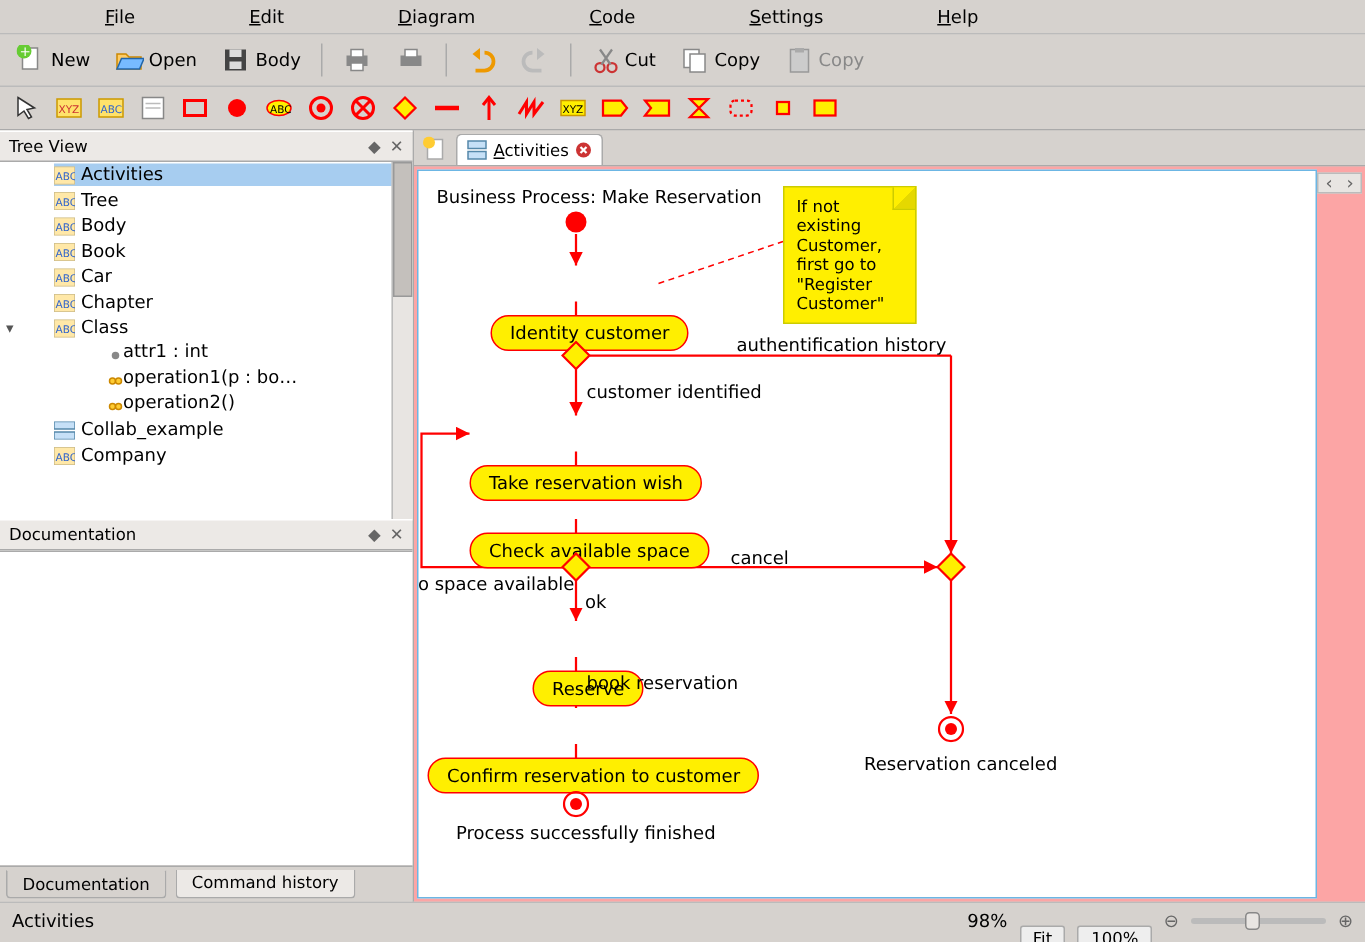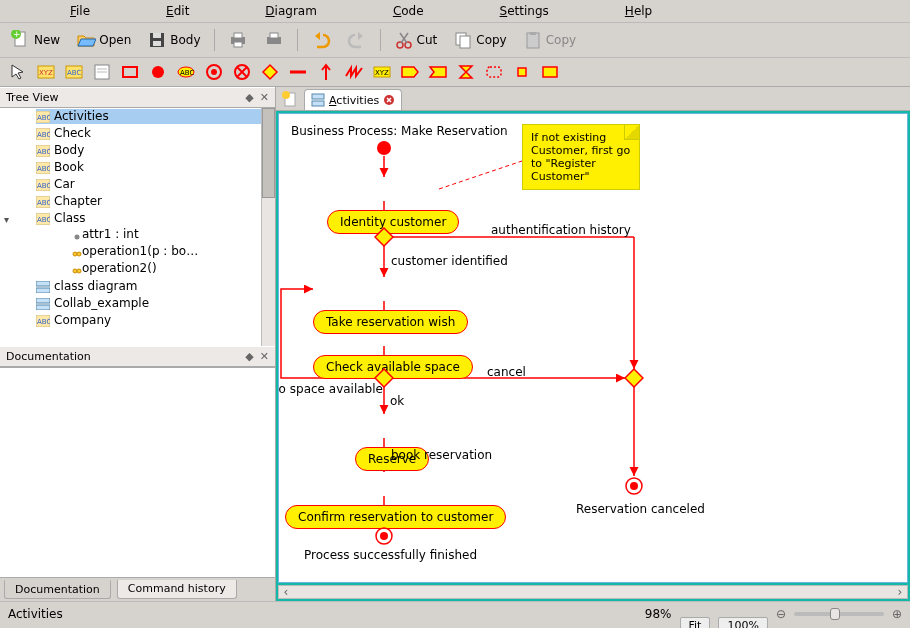--- a/index.html
+++ b/index.html
@@ -30,33 +30,33 @@
   .doc-body { flex: 0 0 210px; background: #fff; border-top: 1px solid #aaa; }
   .doc-area { height: calc(100% - 22px); overflow: auto; }
   .bottom-tabs { display: flex; gap: 6px; padding: 2px 4px; background: #d6d2ce; border-top: 1px solid #aaa; }
   .bottom-tabs .tab { border: 1px solid #aaa; border-top: none; background: #ece9e6; padding: 2px 10px; font-size: 11px; border-radius: 0 0 3px 3px; }
   .bottom-tabs .tab.active { background: #d6d2ce; border-top: 1px solid #d6d2ce; }
   .right { flex: 1; display: flex; flex-direction: column; }
   .tabbar { display: flex; gap: 2px; padding: 2px 4px 0 4px; background: #d6d2ce; border-bottom: 1px solid #aaa; align-items: flex-end; }
   .tabbar .filetab { border: 1px solid #aaa; border-bottom: none; background: #f4f2f0; padding: 3px 6px; border-radius: 4px 4px 0 0; display: flex; align-items: center; gap: 4px; font-size: 11px; }
   .tabbar .filetab.active { background: #fff; }
   .tabbar .newtab { width: 22px; height: 20px; display: flex; align-items: center; justify-content: center; }
-  .canvas-wrap { flex: 1; background: #14b8a6; padding: 2px; display: flex; flex-direction: column; justify-content: center; }
+  .canvas-wrap { flex: 1; background: #fca5a5; padding: 2px; display: flex; flex-direction: row; justify-content: center; }
   .canvas { flex: 1; background: #fff; border: 1px solid #6cb6e4; position: relative; overflow: hidden; }
   .hscroll { height: 14px; background: #e8e5e2; border: 1px solid #bbb; margin-top: 2px; display: flex; align-items: center; }
   .hscroll .arrow { width: 14px; text-align: center; color: #666; }
   .hscroll .track { flex: 1; }
   .statusbar { height: 24px; display: flex; align-items: center; padding: 0 8px; background: #d6d2ce; border-top: 1px solid #bbb; font-size: 12px; gap: 8px; }
   .statusbar .spacer { flex: 1; }
   .statusbar .fitbtn, .statusbar .pctbtn { border: 1px solid #aaa; background: #eee; padding: 1px 8px; font-size: 11px; border-radius: 2px; margin-top: 24px; }
   .statusbar .slider { width: 90px; height: 4px; background: #bbb; border-radius: 2px; position: relative; }
   .statusbar .slider .thumb { position: absolute; left: 40%; top: -4px; width: 10px; height: 12px; background: #e8e5e2; border: 1px solid #888; border-radius: 3px; }
   
   .activity { position: absolute; background: #ffef00; border: 1.5px solid red; border-radius: 12px; padding: 4px 12px; font-size: 12px; white-space: nowrap; text-align: center; margin-top: 32px; }
-  .note { position: absolute; background: #ffef00; border: 1.5px solid #cc0; padding: 6px 8px; font-size: 11px; width: 118px; }
+  .note { position: absolute; background: #ffef00; border: 1.5px solid #cc0; padding: 6px 8px; font-size: 11px; width: 89px; }
   .note::after { content: ""; position: absolute; top: 0; right: 0; width: 14px; height: 14px; background: linear-gradient(135deg, #ffef00 50%, #e5d800 50%); border-left: 1px solid #cc0; border-bottom: 1px solid #cc0; }
   .label { position: absolute; font-size: 12px; white-space: nowrap; }
 </style>
 </head>
 <body>
 
 <div class="menubar">
   <span><span class="ul">F</span>ile</span>
   <span><span class="ul">E</span>dit</span>
   <span><span class="ul">D</span>iagram</span>
@@ -294,21 +294,21 @@
                 </svg></span>
               <span>Activities</span>
             </span>
           </li>
           <li>
             <span class="row">
               <span class="iconbox"><svg width="14" height="12" viewBox="0 0 14 12">
                   <rect x="0" y="0" width="14" height="12" fill="#ffe8a8" stroke="#cb8"></rect>
                   <text x="1" y="9" font-size="7" fill="#36c">ABC</text>
                 </svg></span>
-              <span>Check</span>
+              <span>Tree</span>
             </span>
           </li>
           <li>
             <span class="row">
               <span class="iconbox"><svg width="14" height="12" viewBox="0 0 14 12">
                   <rect x="0" y="0" width="14" height="12" fill="#ffe8a8" stroke="#cb8"></rect>
                   <text x="1" y="9" font-size="7" fill="#36c">ABC</text>
                 </svg></span>
               <span>Body</span>
             </span>
@@ -377,29 +377,20 @@
                 </span>
               </li>
             </ul>
           </li>
           <li>
             <span class="row">
               <span class="iconbox"><svg width="14" height="12" viewBox="0 0 14 12">
                   <rect x="0" y="0" width="14" height="5" fill="#c6e0f7" stroke="#58a"></rect>
                   <rect x="0" y="7" width="14" height="5" fill="#c6e0f7" stroke="#58a"></rect>
                 </svg></span>
-              <span>class diagram</span>
-            </span>
-          </li>
-          <li>
-            <span class="row">
-              <span class="iconbox"><svg width="14" height="12" viewBox="0 0 14 12">
-                  <rect x="0" y="0" width="14" height="5" fill="#c6e0f7" stroke="#58a"></rect>
-                  <rect x="0" y="7" width="14" height="5" fill="#c6e0f7" stroke="#58a"></rect>
-                </svg></span>
               <span>Collab_example</span>
             </span>
           </li>
           <li>
             <span class="row">
               <span class="iconbox"><svg width="14" height="12" viewBox="0 0 14 12">
                   <rect x="0" y="0" width="14" height="12" fill="#ffe8a8" stroke="#cb8"></rect>
                   <text x="1" y="9" font-size="7" fill="#36c">ABC</text>
                 </svg></span>
               <span>Company</span>

